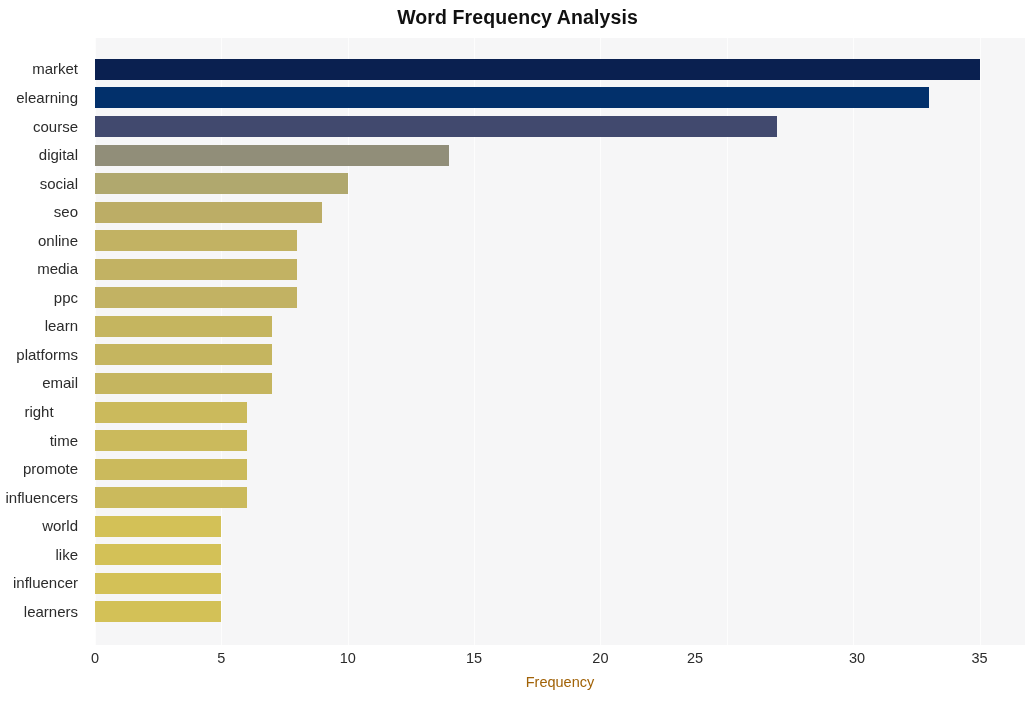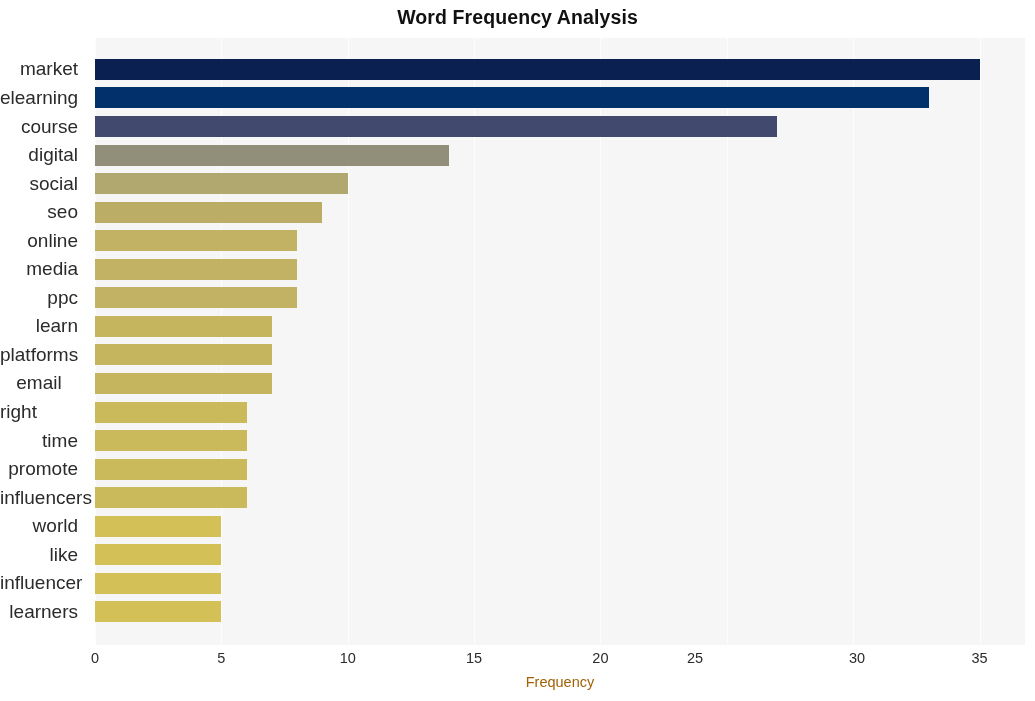--- a/index.html
+++ b/index.html
@@ -60,21 +60,21 @@
     position: absolute;
     height: 21px;
     left: 0;
   }
 
   
   .ytick-label {
     position: absolute;
     right: 1035px;
     text-align: right;
-    font-size: 19px;
+    font-size: 15px;
     color: #2b2b2b;
     white-space: nowrap;
     line-height: 14px;
   }
   #y-labels {
     position: absolute;
     left: 0;
     top: 38px;
     width: 87px;
     height: 607px;
@@ -161,22 +161,22 @@
       <div class="ytick-label" style="top: 52.9577px; text-align: right; padding-right: 9px;">elearning</div>
       <div class="ytick-label" style="top: 81.5089px; text-align: right; padding-right: 9px;">course</div>
       <div class="ytick-label" style="top: 110.06px; text-align: right; padding-right: 9px;">digital</div>
       <div class="ytick-label" style="top: 138.611px; text-align: right; padding-right: 9px;">social</div>
       <div class="ytick-label" style="top: 167.163px; text-align: right; padding-right: 9px;">seo</div>
       <div class="ytick-label" style="top: 195.714px; text-align: right; padding-right: 9px;">online</div>
       <div class="ytick-label" style="top: 224.265px; text-align: right; padding-right: 9px;">media</div>
       <div class="ytick-label" style="top: 252.817px; text-align: right; padding-right: 9px;">ppc</div>
       <div class="ytick-label" style="top: 281.368px; text-align: right; padding-right: 9px;">learn</div>
       <div class="ytick-label" style="top: 309.919px; text-align: right; padding-right: 9px;">platforms</div>
-      <div class="ytick-label" style="top: 338.47px; text-align: center; padding-right: 9px;">email</div>
-      <div class="ytick-label" style="top: 367.022px; text-align: left; padding-right: 9px;">right</div>
+      <div class="ytick-label" style="top: 338.47px; text-align: right; padding-right: 9px;">email</div>
+      <div class="ytick-label" style="top: 367.022px; text-align: center; padding-right: 9px;">right</div>
       <div class="ytick-label" style="top: 395.573px; text-align: right; padding-right: 9px;">time</div>
       <div class="ytick-label" style="top: 424.124px; text-align: right; padding-right: 9px;">promote</div>
       <div class="ytick-label" style="top: 452.675px; text-align: right; padding-right: 9px;">influencers</div>
       <div class="ytick-label" style="top: 481.227px; text-align: right; padding-right: 9px;">world</div>
       <div class="ytick-label" style="top: 509.778px; text-align: right; padding-right: 9px;">like</div>
       <div class="ytick-label" style="top: 538.329px; text-align: right; padding-right: 9px;">influencer</div>
       <div class="ytick-label" style="top: 566.881px; text-align: right; padding-right: 9px;">learners</div>
     </div>
 
   <div id="x-axis">

